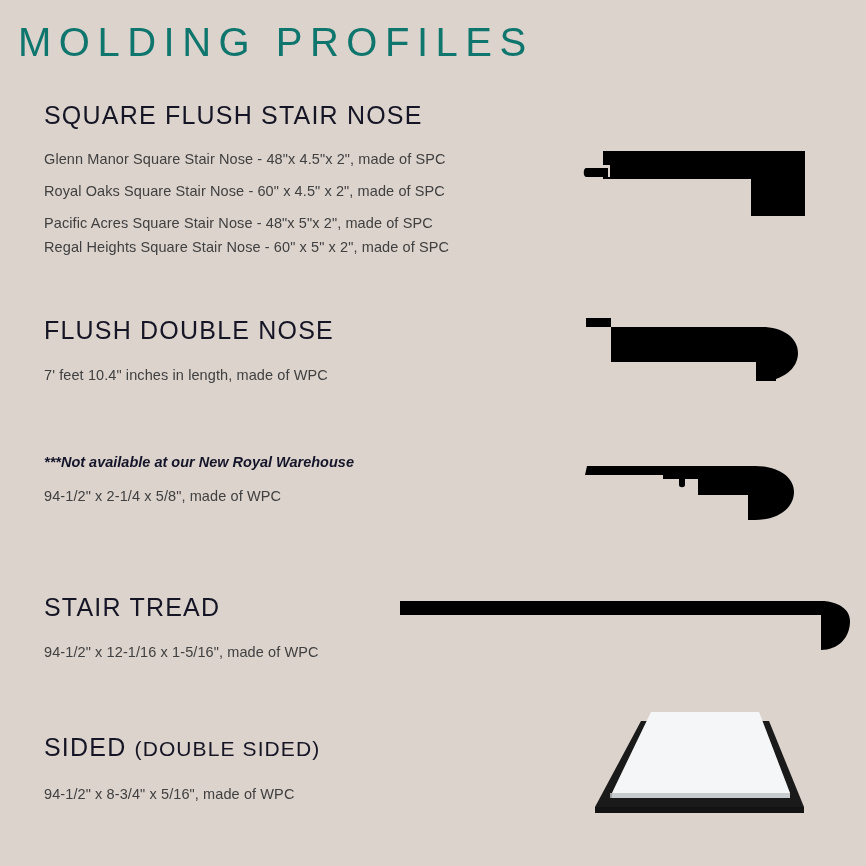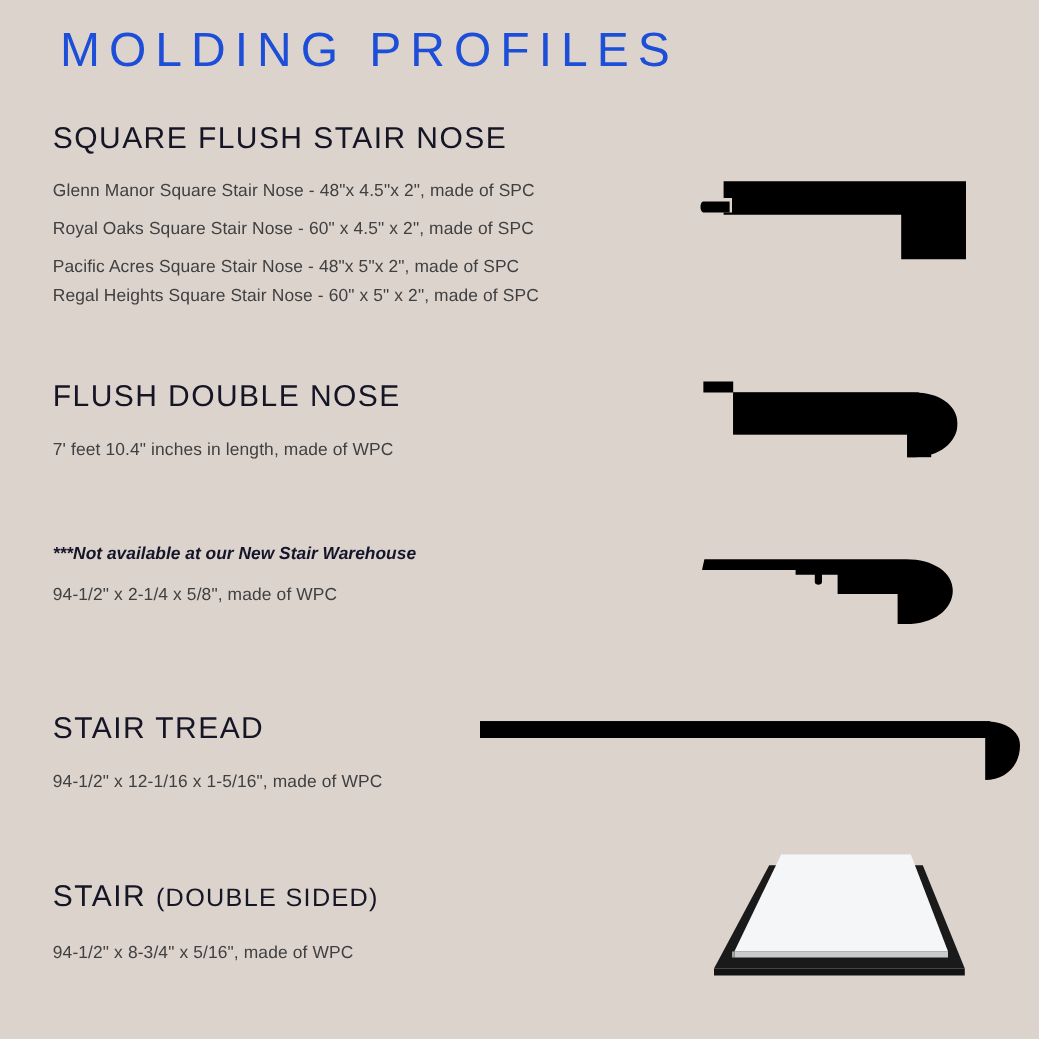--- a/index.html
+++ b/index.html
@@ -24,24 +24,23 @@
 
   
   #page-title {
     position: absolute;
     left: 18px;
     top: 18px;
     font-family: "Liberation Sans", sans-serif;
     font-size: 40px;
     font-weight: 500;
     letter-spacing: 7.5px;
-    color: #1d4ed8;
+    color: #0f766e;
     white-space: nowrap;
     line-height: 48px;
-    margin-left: 32px;
   }
 
   
   .section {
     position: absolute;
     left: 0;
     width: 866px;
   }
   .section-text {
     position: absolute;
@@ -156,21 +155,21 @@
 
         <rect x="25" y="12" width="155" height="35" fill="#000000"></rect>
         <rect x="170" y="40" width="20" height="26" fill="#000000"></rect>
       </svg>
     </div>
   </div>
 
   <div class="section" style="top:432px;">
     <div class="section-text">
       <div style="height:22px;"></div>
-      <div class="spec-note" style="margin-bottom:17px;">***Not available at our New Stair Warehouse</div>
+      <div class="spec-note" style="margin-bottom:17px;">***Not available at our New Royal Warehouse</div>
       <div class="spec-line">94-1/2" x 2-1/4 x 5/8", made of WPC</div>
     </div>
 
     <div class="profile-figure" style="left:585px; top:23px;">
       <svg width="215" height="75" viewBox="0 0 215 75" xmlns="http://www.w3.org/2000/svg">
 
         <path fill="#000000" d="
           M 0,20
           L 2,11
           L 170,11
@@ -208,21 +207,21 @@
           L 421,18
           L 0,18
           Z"></path>
         <rect x="0" y="4" width="425" height="14" fill="#000000"></rect>
       </svg>
     </div>
   </div>
 
   <div class="section" style="top:732px;">
     <div class="section-text">
-      <div class="section-heading"><span>STAIR </span><span class="smallcaps">(DOUBLE SIDED)</span></div>
+      <div class="section-heading"><span>SIDED </span><span class="smallcaps">(DOUBLE SIDED)</span></div>
       <div style="height:22px;"></div>
       <div class="spec-line">94-1/2" x 8-3/4" x 5/16", made of WPC</div>
     </div>
 
     <div class="profile-figure" style="left:594px; top:-25px;">
       <svg width="230" height="135" viewBox="0 0 230 135" xmlns="http://www.w3.org/2000/svg">
 
         <polygon points="47,14 175,14 210,100 1,100" fill="#1A1A1A"></polygon>
         <polygon points="1,100 210,100 210,106 1,106" fill="#131313"></polygon>
 

